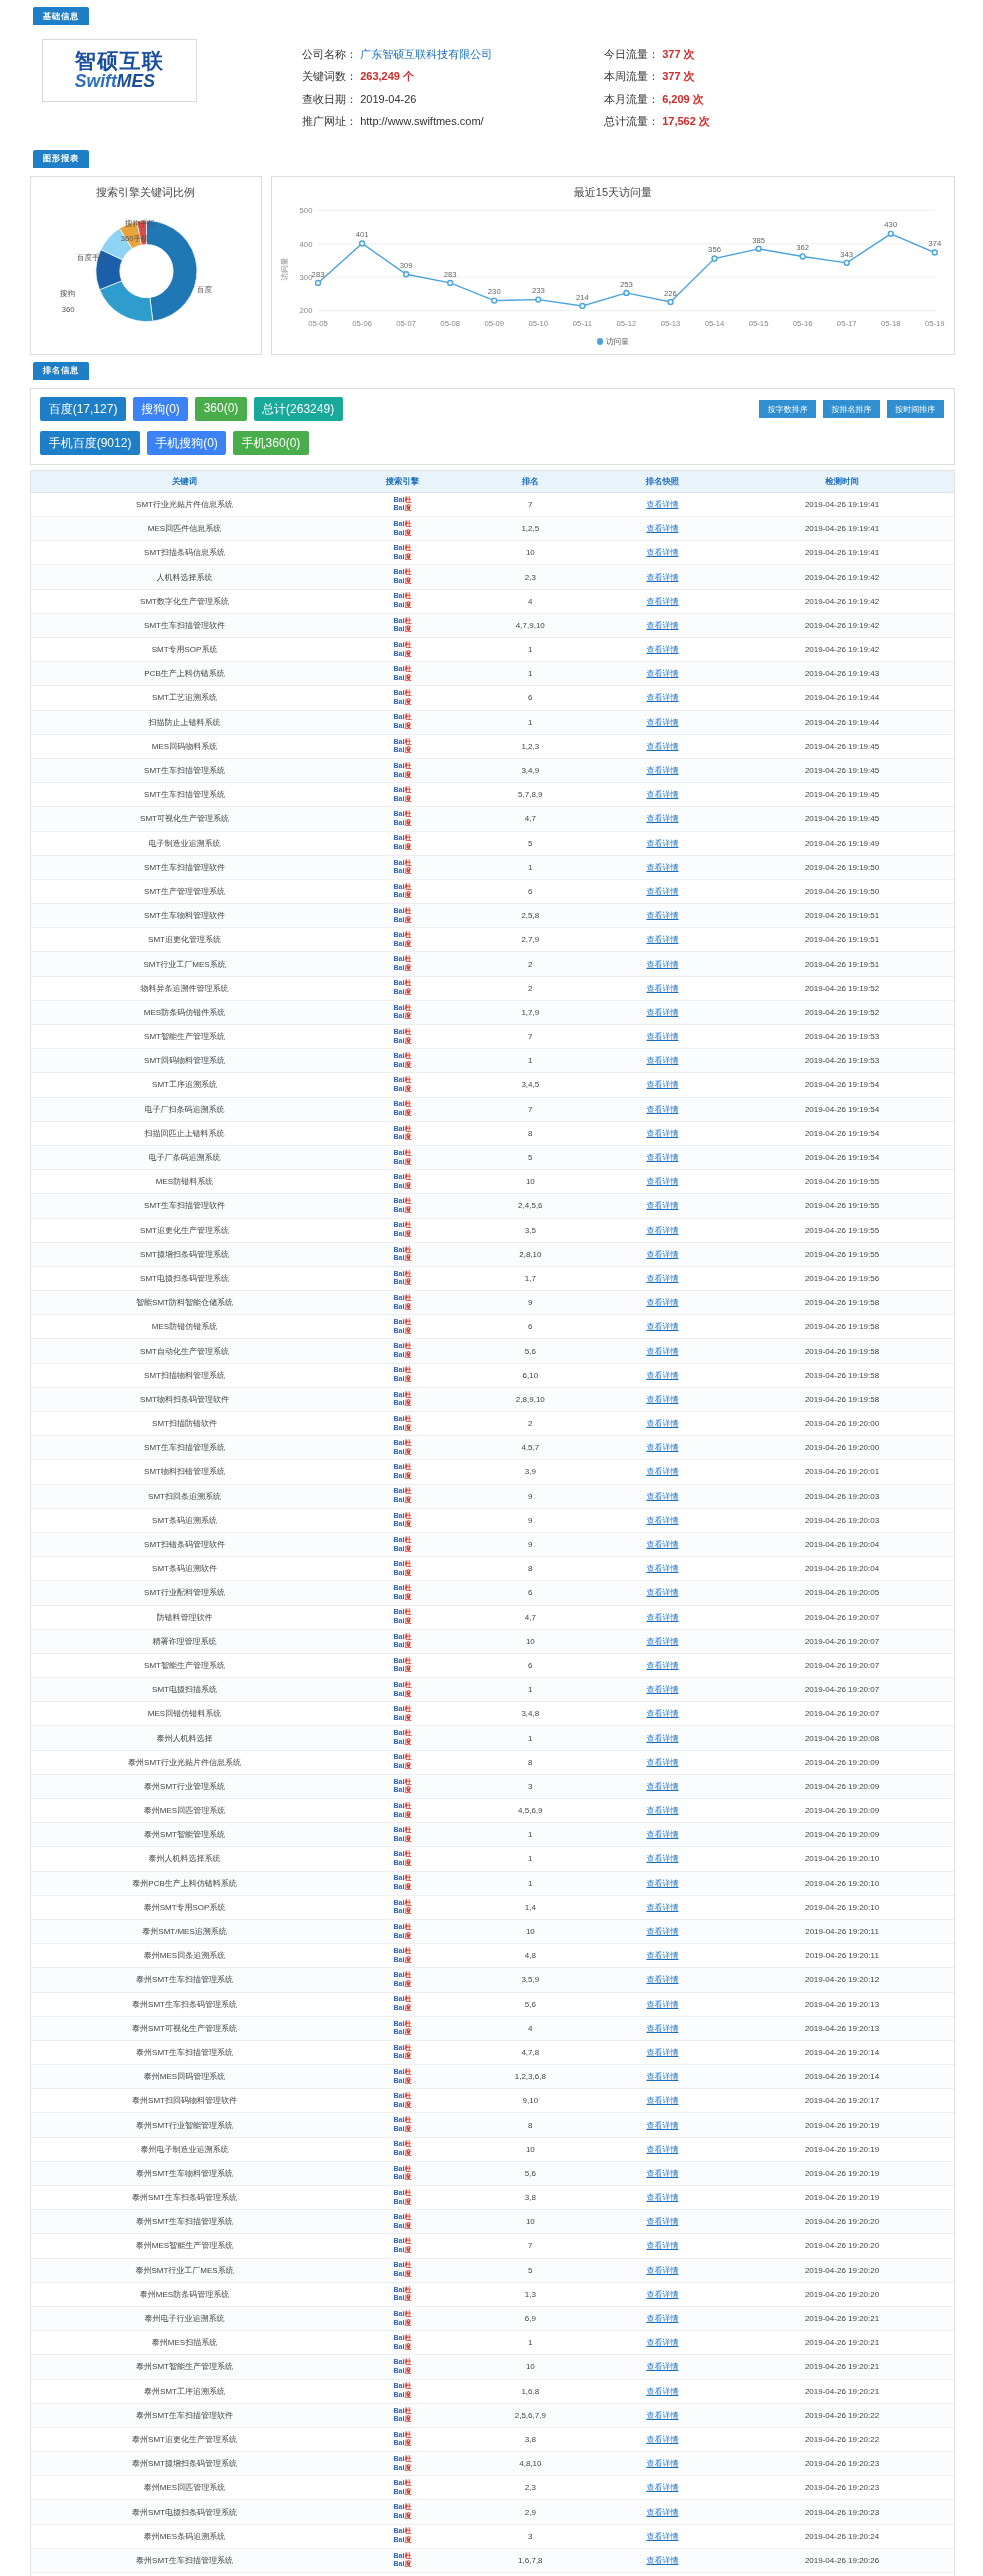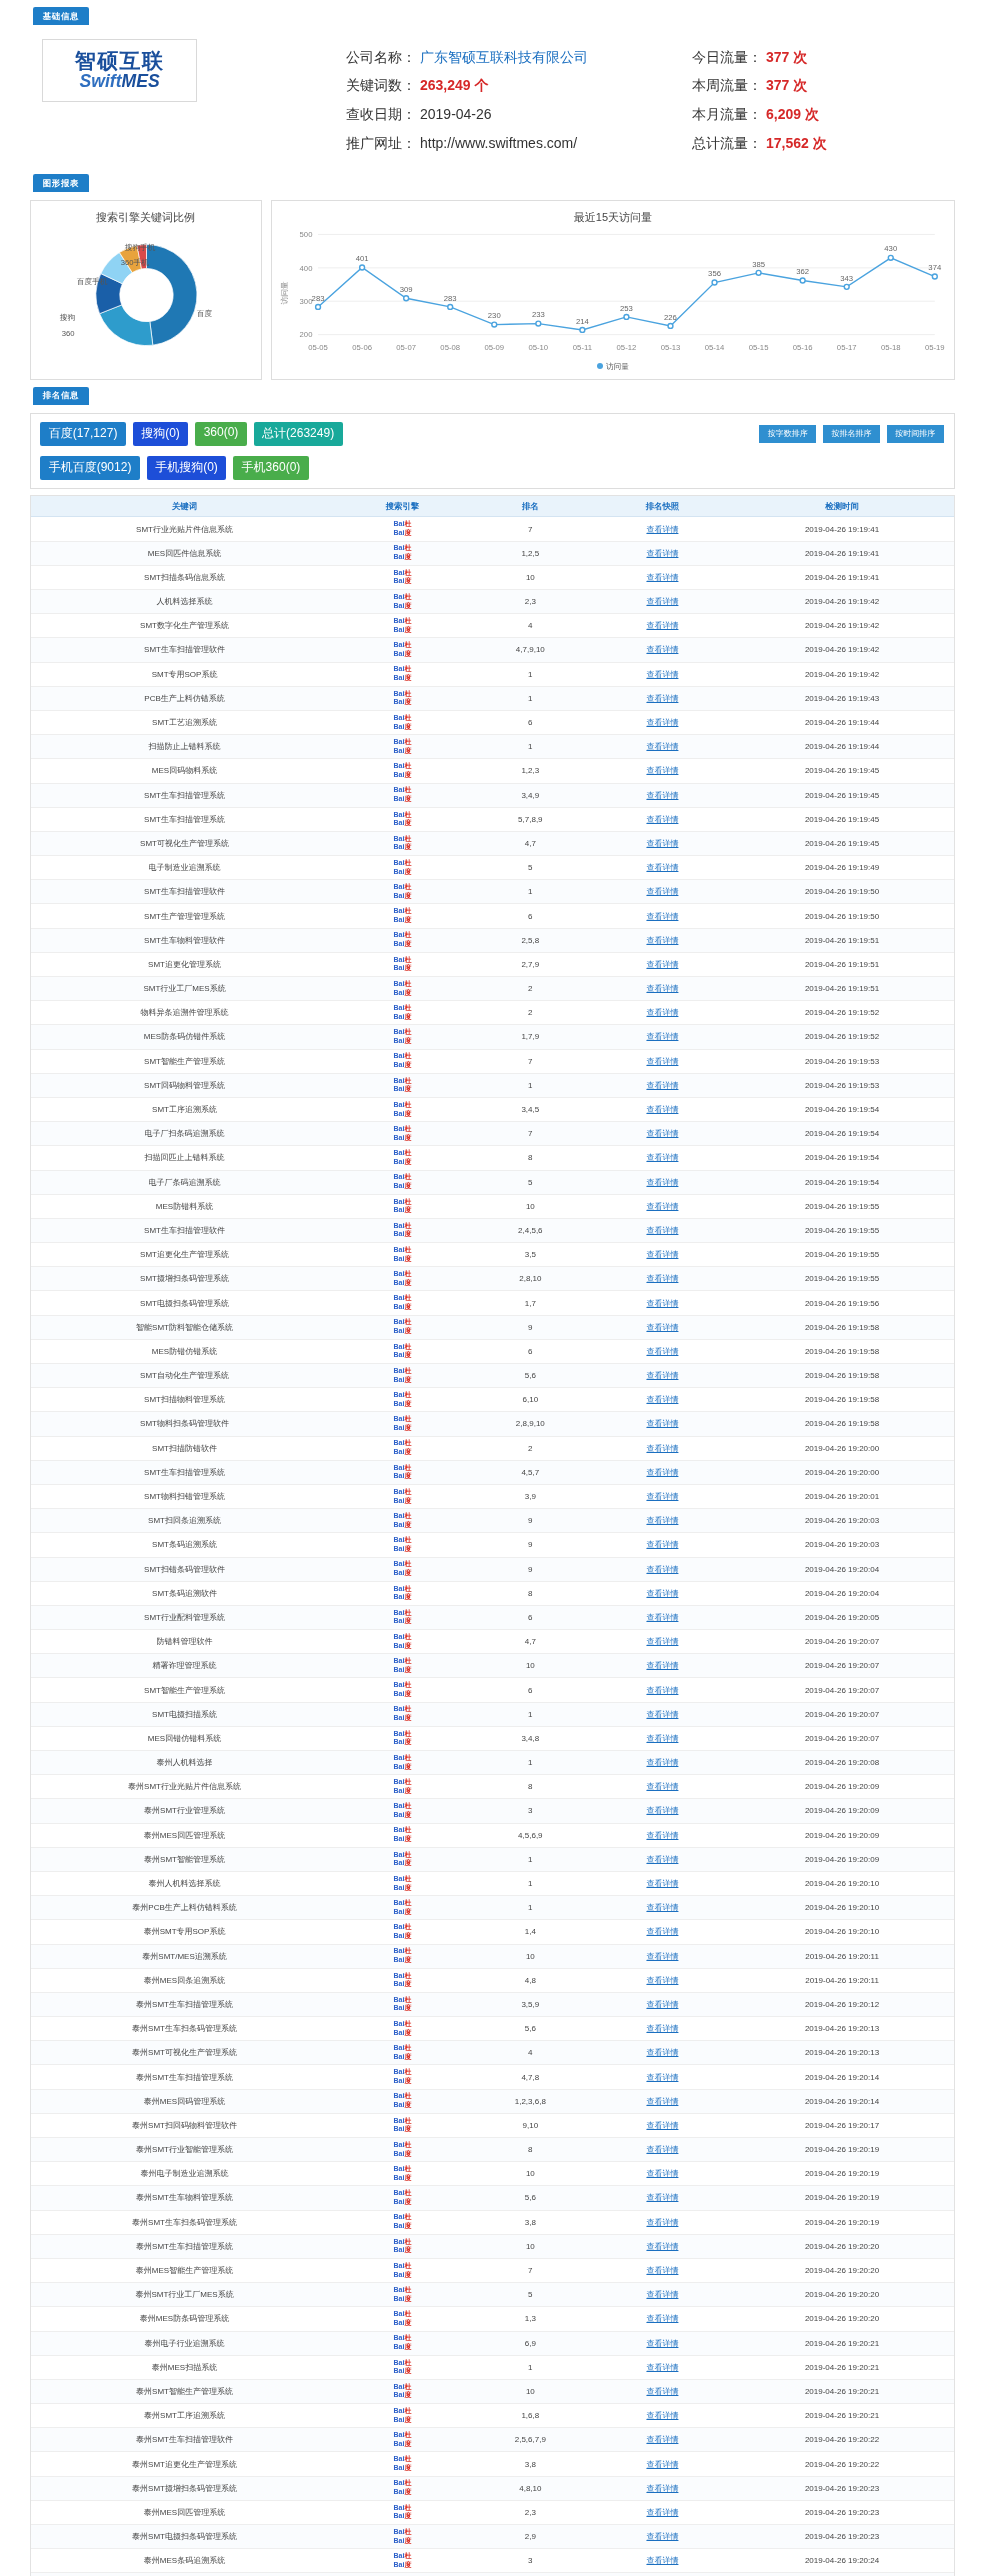--- a/index.html
+++ b/index.html
@@ -46,27 +46,27 @@
   .logo-box {
     width: 155px;
     height: 63px;
     border: 0.7px solid #d9d9d9;
     margin-left: 12.6px;
     display: flex;
     align-items: center;
     justify-content: center;
     background: #fff;
   }
-  .logo-inner { text-align: center; line-height: 1.05; }
+  .logo-inner { text-align: left; line-height: 1.05; }
   .logo-top { font-size: 21px; font-weight: bold; color: #1a4f9c; letter-spacing: 1.4px; }
   .logo-bot { font-size: 17.6px; font-weight: bold; color: #1a4f9c; font-style: italic; }
   .logo-bot .sw { color: #2f6fc0; }
 
   .info-cols { display: flex; flex: 1; margin-left: 105px; padding-top: 4.2px; }
-  .info-col { font-size: 14px; line-height: 2.05; margin-left: 44px; }
+  .info-col { font-size: 11px; line-height: 2.05; }
   .info-col.left { width: 302px; }
   .info-col.right { width: 197px; }
   .lbl { color: #333; }
   .val-red { color: #d62828; font-weight: bold; }
   .val-blue { color: #1b6fc0; }
 
   
   .charts-wrap { margin: 7px 29.5px 0 29.5px; display: flex; gap: 9.8px; }
   .chart-card {
     border: 0.7px solid #dddddd;
@@ -104,21 +104,21 @@
   }
   .pill {
     color: #fff;
     font-size: 12px;
     padding: 3.5px 8.4px;
     border-radius: 2.1px;
     cursor: pointer;
     white-space: nowrap;
   }
   .pill.blue { background: #1e7ec8; }
-  .pill.orange { background: #1d4ed8; }
+  .pill.orange { background: #3b82f6; }
   .pill.green { background: #49ad4b; }
   .pill.teal { background: #18a99a; }
   .spacer { flex: 1; }
   .sortbtn {
     background: #2f8fd0;
     color: #fff;
     font-size: 8px;
     padding: 3.5px 8.4px;
     border-radius: 0;
     cursor: pointer;

